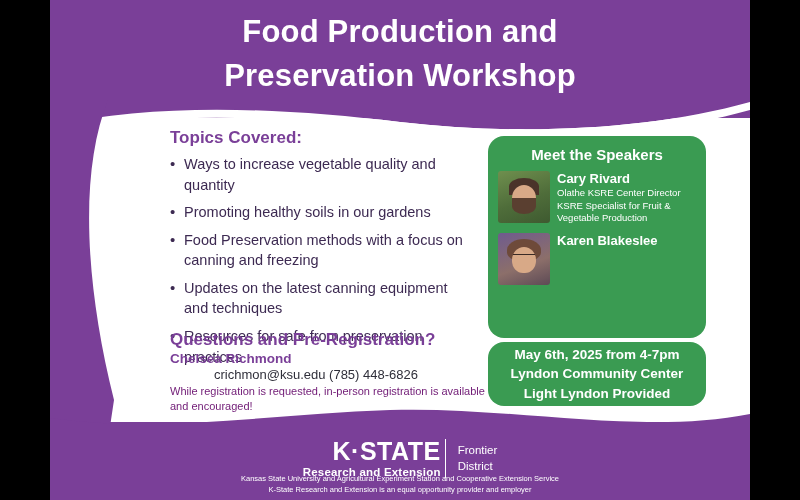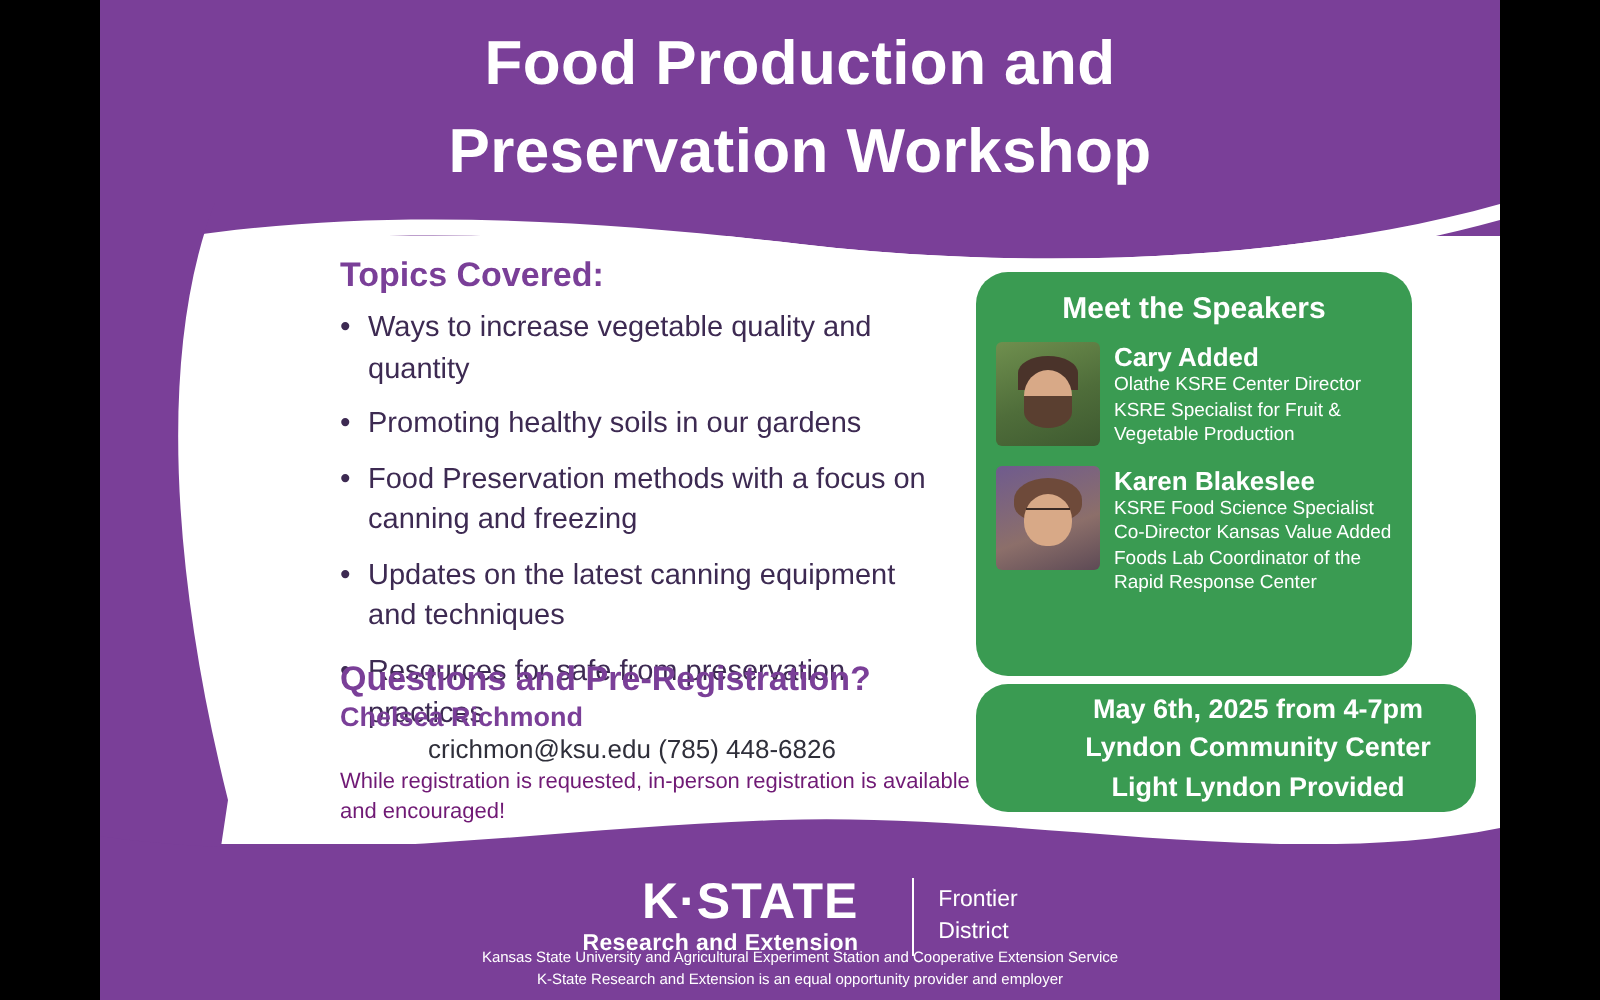--- a/index.html
+++ b/index.html
@@ -250,21 +250,20 @@
     left: 438px;
     top: 342px;
     width: 218px;
     height: 64px;
     background: #3a9b52;
     border-radius: 16px;
     display: flex;
     flex-direction: column;
     align-items: center;
     justify-content: center;
-    padding-left: 32px;
   }
   .event-line {
     color: #ffffff;
     font-size: 13.5px;
     font-weight: bold;
     line-height: 1.42;
     text-align: center;
   }
 
   
@@ -272,21 +271,21 @@
     position: absolute;
     left: 0;
     bottom: 22px;
     width: 700px;
     display: flex;
     justify-content: center;
     align-items: center;
   }
   .logo-left {
     text-align: right;
-    padding-right: 27px;
+    padding-right: 4px;
     border-right: 1.5px solid #ffffff;
   }
   .logo-kstate {
     color: #ffffff;
     font-size: 25px;
     font-weight: bold;
     letter-spacing: 0.5px;
     line-height: 1;
   }
   .logo-sub {
@@ -355,34 +354,33 @@
     <div class="speakers-card">
       <div class="speakers-title">Meet the Speakers</div>
 
       <div class="speaker-row">
         <div class="speaker-photo photo-a">
           <div class="hair-a"></div>
           <div class="face"></div>
           <div class="beard"></div>
         </div>
         <div class="speaker-info">
-          <div class="speaker-name">Cary Added</div>
+          <div class="speaker-name">Cary Rivard</div>
           <div class="speaker-role">Olathe KSRE Center Director KSRE Specialist for Fruit &amp; Vegetable Production</div>
         </div>
       </div>
 
       <div class="speaker-row">
         <div class="speaker-photo photo-b">
           <div class="hair-b"></div>
           <div class="face"></div>
           <div class="glasses"></div>
         </div>
         <div class="speaker-info">
           <div class="speaker-name">Karen Blakeslee</div>
-          <div class="speaker-role">KSRE Food Science Specialist Co-Director Kansas Value Added Foods Lab Coordinator of the Rapid Response Center</div>
         </div>
       </div>
     </div>
 
     <div class="event-card">
       <div class="event-line">May 6th, 2025 from 4-7pm</div>
       <div class="event-line">Lyndon Community Center</div>
       <div class="event-line">Light Lyndon Provided</div>
     </div>
 

